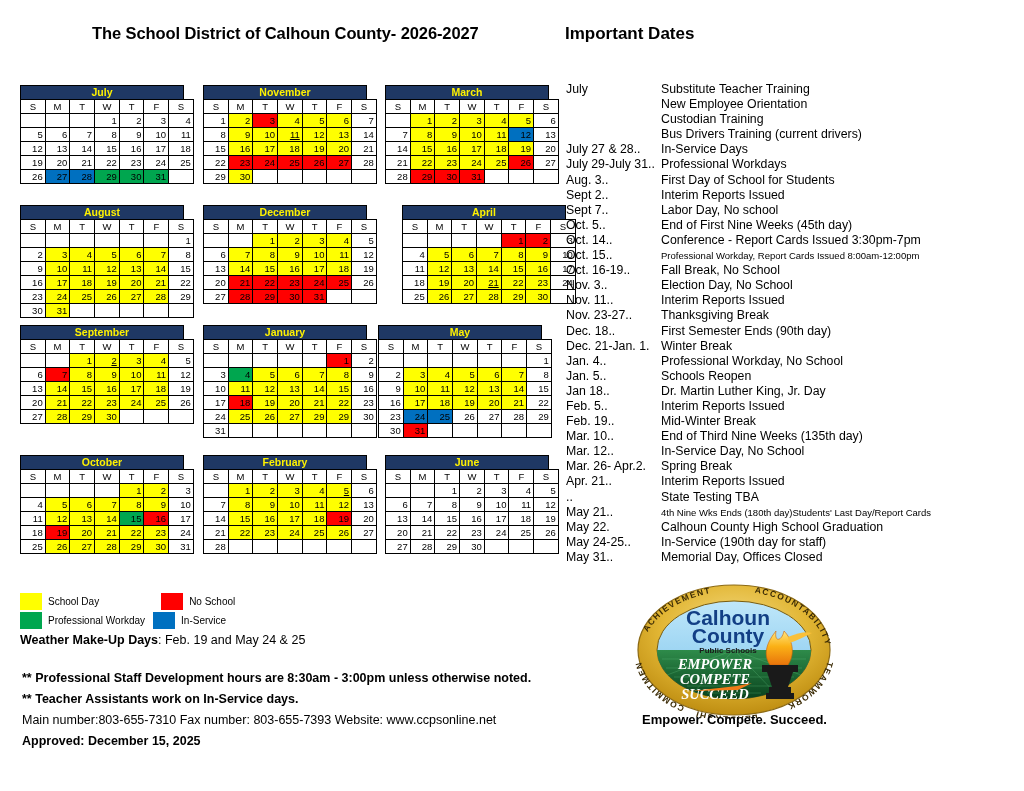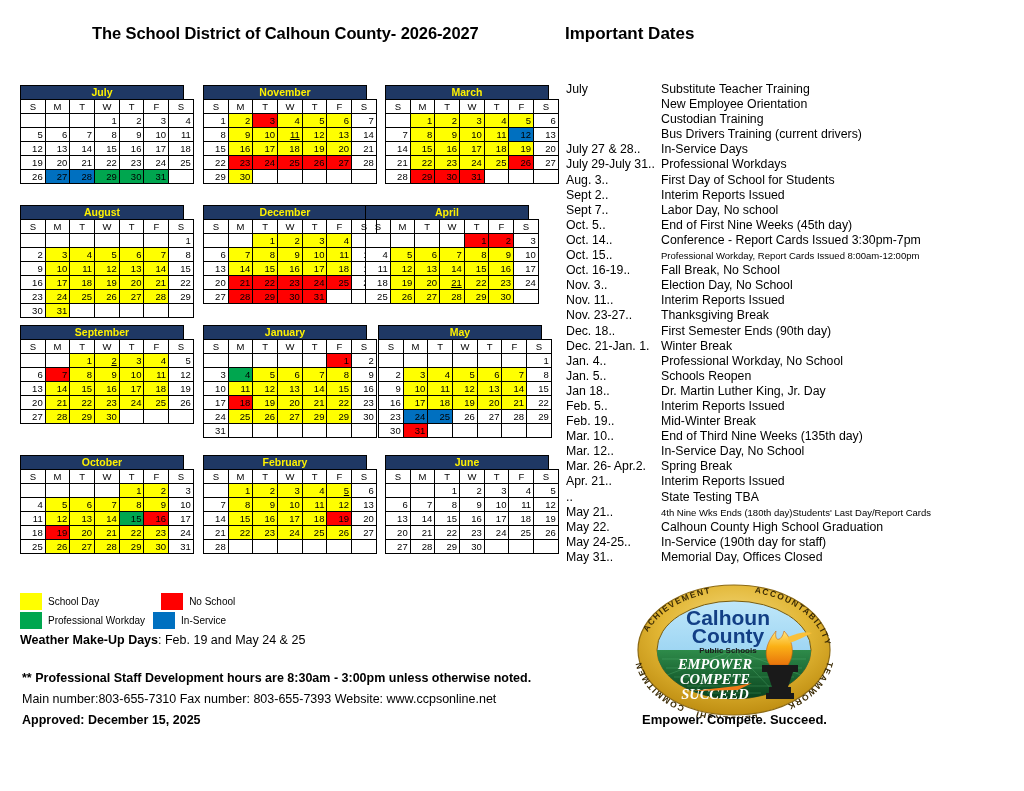--- a/index.html
+++ b/index.html
@@ -774,21 +774,21 @@
             <td class="c-red"><span>29</span></td>
             <td class="c-red"><span>30</span></td>
             <td class="c-red"><span>31</span></td>
             <td class="empty"></td>
             <td class="empty"></td>
             <td class="empty"></td>
           </tr>
         </tbody>
       </table>
     </div>
-    <div class="month-block r-1" style="left: 345px;">
+    <div class="month-block r-1" style="left: 382px;">
       <div class="month-title">April</div>
       <table class="month">
         <thead>
           <tr>
             <th>S</th>
             <th>M</th>
             <th>T</th>
             <th>W</th>
             <th>T</th>
             <th>F</th>
@@ -1124,20 +1124,21 @@
     <div class="legend-label">Professional Workday</div>
     <div class="legend-swatch sw-blue" style="margin-left:8px;"></div>
     <div class="legend-label">In-Service</div>
   </div>
 </div>
 
 <div id="weather-line"><span class="bold">Weather Make-Up Days</span><span>: Feb. 19 and May 24 &amp; 25</span></div>
 
 <div id="footer-notes">
   <div class="note">** Professional Staff Development hours are 8:30am - 3:00pm unless otherwise noted.</div>
+  <div class="note">** Teacher Assistants work on In-Service days.</div>
   <div class="note regular">Main number:803-655-7310  Fax number: 803-655-7393  Website: www.ccpsonline.net</div>
   <div class="note">Approved: December 15, 2025</div>
 </div>
 
 <div id="logo-wrap">
   <svg id="logo-svg" width="245" height="135" viewBox="0 0 245 135">
     <defs>
       <radialGradient id="goldgrad" cx="50%" cy="35%" r="70%">
         <stop offset="0%" stop-color="#F5DE8A"></stop>
         <stop offset="55%" stop-color="#E2B634"></stop>

